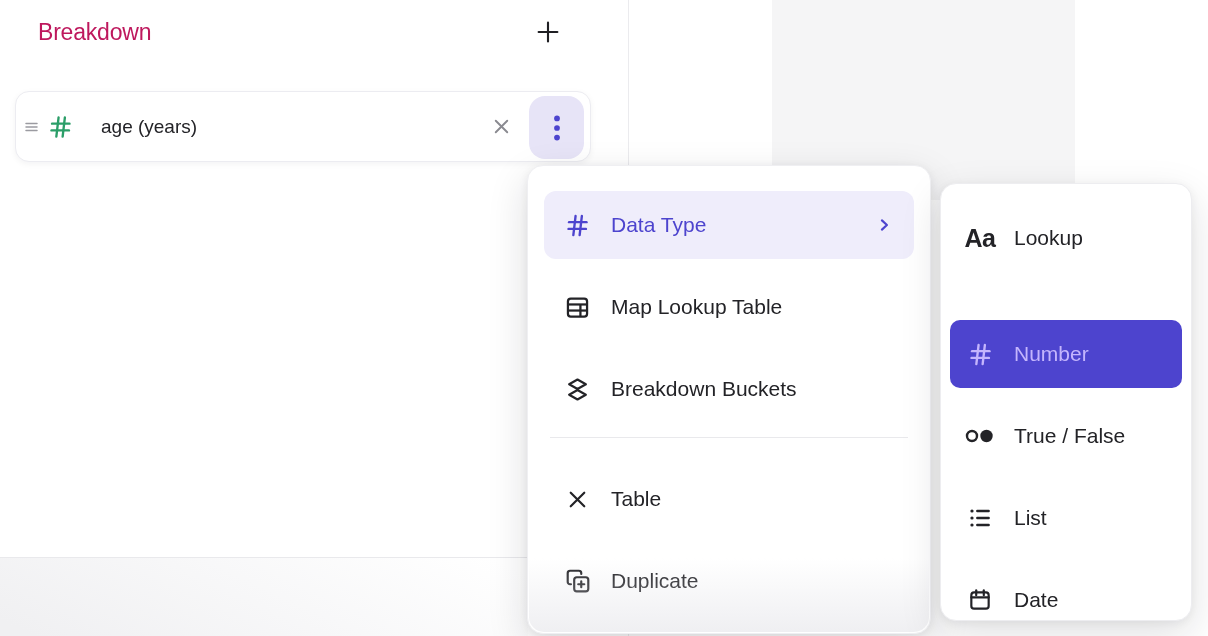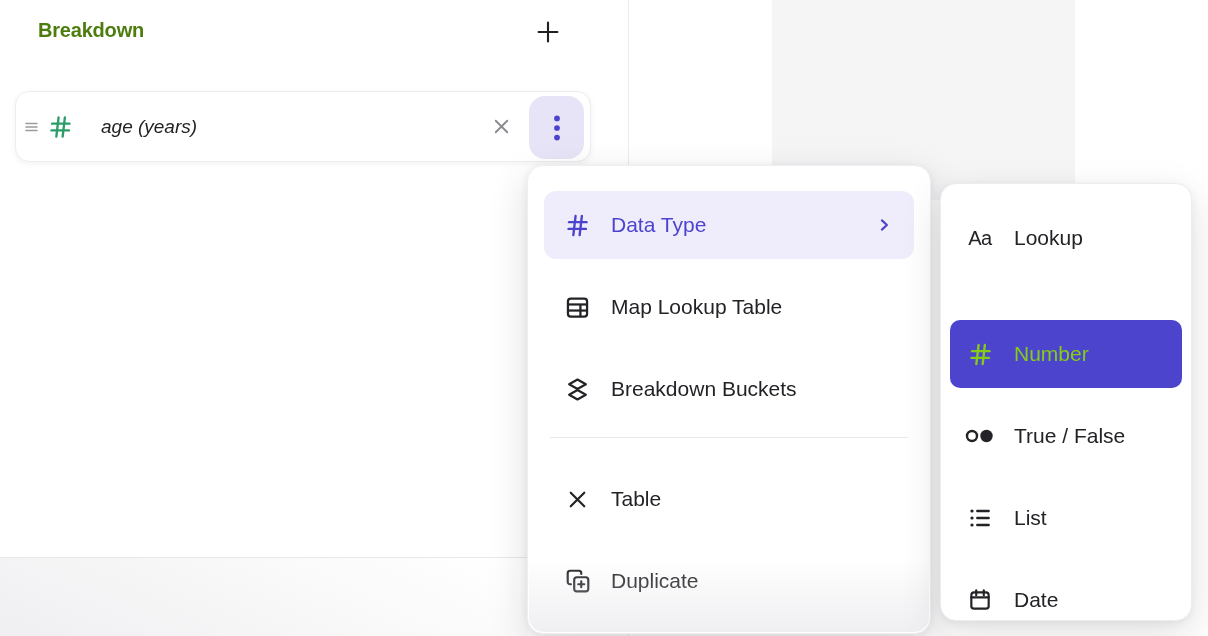--- a/index.html
+++ b/index.html
@@ -15,37 +15,37 @@
   .gray-panel { position:absolute; left:772px; top:0; width:303px; height:200px; background:#f5f5f6; }
   .footer-strip {
     position:absolute; left:0; top:557px; width:528px; height:79px;
     border-top:1px solid #e9e9ec;
     background:linear-gradient(205deg, #ffffff 5%, #f0f0f2 95%);
   }
 
   
   .panel-title {
     position:absolute; left:38px; top:19px;
-    font-size:20px; font-weight:700; letter-spacing:-0.2px; color:#4d7c0f;
+    font-size:23px; font-weight:400; letter-spacing:-0.2px; color:#be185d;
   }
   .add-btn {
     position:absolute; left:530px; top:13px; width:36px; height:38px;
     display:flex; align-items:center; justify-content:center;
     background:none; border:none; cursor:pointer; color:#1f1f23; padding:0;
   }
 
   
   .field-card {
     position:absolute; left:15px; top:91px; width:576px; height:71px;
     background:#fff; border:1px solid #ececf1; border-radius:14px;
     box-shadow:0 2px 6px rgba(20,20,30,.05);
   }
   .drag-handle { position:absolute; left:8px; top:50%; transform:translateY(-50%); width:16px; height:16px; cursor:grab; color:#9b9ba1; }
   .field-hash { position:absolute; left:31px; top:50%; transform:translateY(-50%); width:27px; height:27px; color:#2b9e68; }
-  .field-label { position:absolute; left:85px; top:50%; transform:translateY(-50%); font-size:19px; font-weight:500; color:#232327; white-space:nowrap;font-style:italic; }
+  .field-label { position:absolute; left:85px; top:50%; transform:translateY(-50%); font-size:19px; font-weight:500; color:#232327; white-space:nowrap; }
   .remove-btn {
     position:absolute; left:472px; top:50%; transform:translateY(-50%);
     width:26px; height:26px; display:flex; align-items:center; justify-content:center;
     background:none; border:none; padding:0; cursor:pointer; color:#8a8a90;
   }
   .kebab-btn {
     position:absolute; left:513px; top:4px; width:55px; height:63px;
     background:#e7e4f7; border:none; border-radius:16px; cursor:pointer;
     display:flex; align-items:center; justify-content:center; color:#4d44ce;
   }
@@ -78,22 +78,22 @@
     background:#fff; border:1px solid #ededf0; border-radius:16px;
     box-shadow:0 14px 40px rgba(24,24,34,.13), 0 2px 10px rgba(24,24,34,.06);
     padding:20px 9px 0;
   }
   .sub-row {
     height:68px; margin-bottom:14px; padding:0 14px; border-radius:10px;
     display:flex; align-items:center; cursor:pointer;
     font-size:21px; font-weight:500; color:#232327;
   }
   .sub-row .icon { width:32px; height:28px; margin-right:18px; flex:none; display:flex; align-items:center; justify-content:center; }
-  .sub-row.selected { background:#4d44ce; color:#84cc16;margin-top:48px; }
-  .aa-glyph { font-size:20px; font-weight:400; letter-spacing:-0.5px; }
+  .sub-row.selected { background:#4d44ce; color:#c4b5fd;margin-top:48px; }
+  .aa-glyph { font-size:25px; font-weight:700; letter-spacing:-0.5px; }
 
   svg { display:block; }
 </style>
 </head>
 <body>
 
 <div class="v-divider"></div>
 <div class="gray-panel"></div>
 <div class="footer-strip"></div>
 

